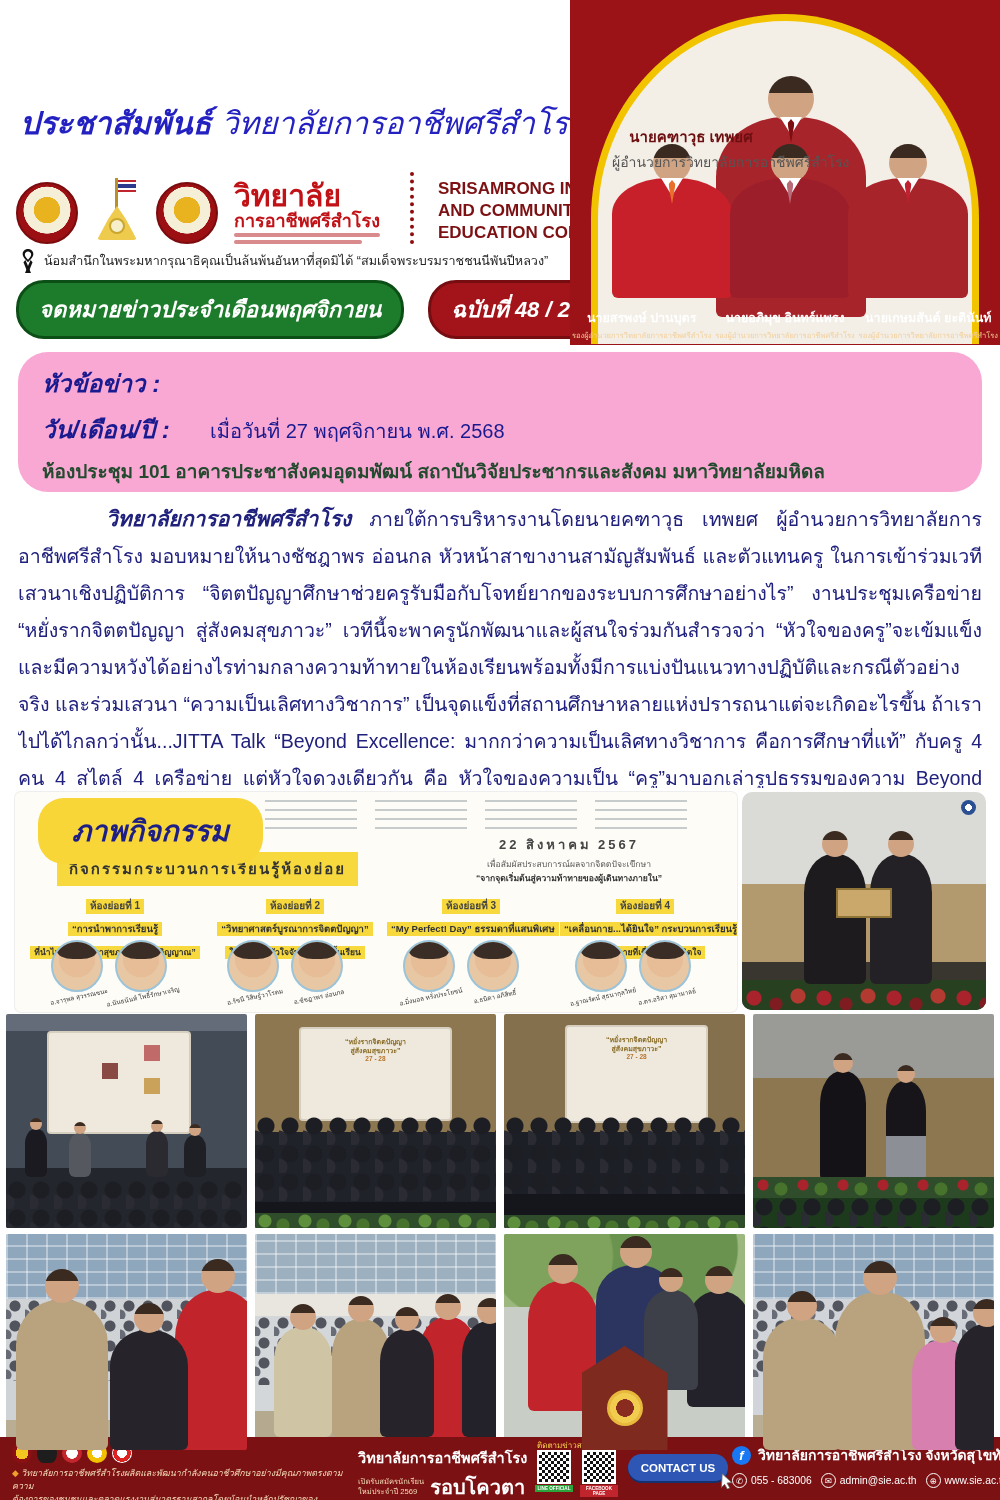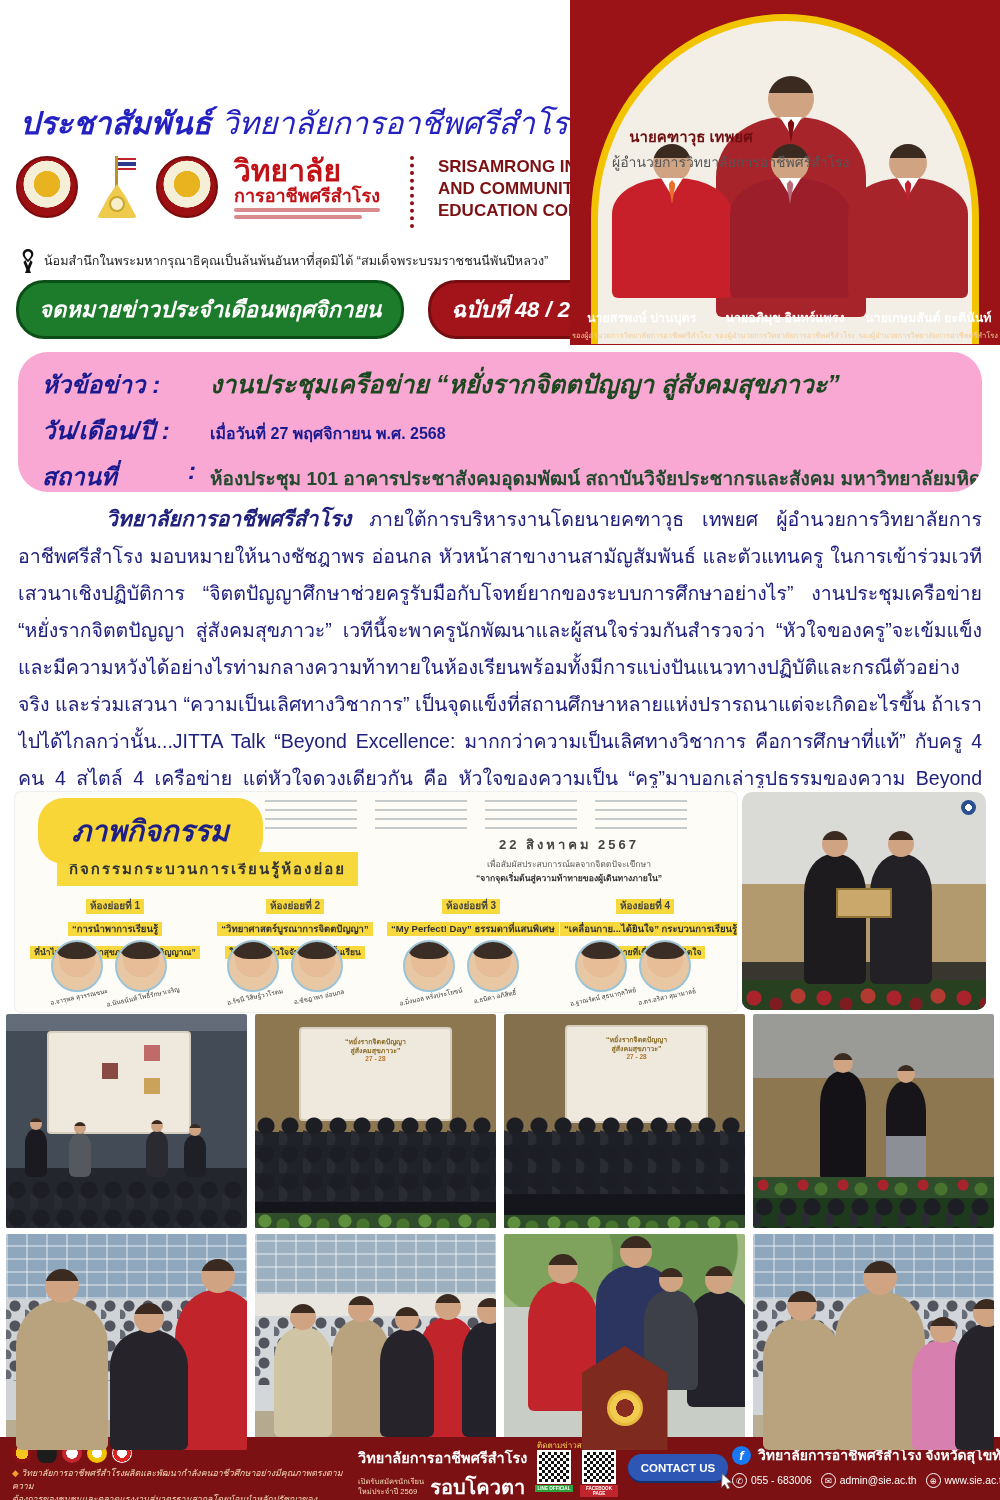--- a/index.html
+++ b/index.html
@@ -7,21 +7,21 @@
   #page{position:relative;width:1000px;height:1500px;background:#fff;overflow:hidden;margin:0 auto;}
 
   
   .masthead{position:absolute;left:18px;top:6px;display:flex;align-items:flex-end;gap:16px;white-space:nowrap;}
   .mast-title{font-size:62px;font-weight:800;font-style:italic;color:#8e0d10;line-height:1.15;letter-spacing:-1px;}
   .brand{font-size:40px;font-weight:900;font-style:italic;padding-bottom:8px;letter-spacing:-1px;}
   .brand .s{color:#e8511d}.brand .i{color:#f2a51c}.brand .e{color:#7c0d0d}.brand .dot{color:#111}.brand .news{color:#ef1d1b}
   .subtitle{position:absolute;left:20px;top:98px;font-size:31px;color:#2421c1;font-style:italic;white-space:nowrap;}
   .subtitle .b{font-weight:800;margin-right:10px;}
 
-  .logo-row{position:absolute;left:16px;top:156px;width:548px;height:88px;display:flex;align-items:flex-start;gap:16px;}
+  .logo-row{position:absolute;left:16px;top:156px;width:548px;height:88px;display:flex;align-items:flex-end;gap:16px;}
   .emblem{width:62px;height:62px;border-radius:50%;flex:0 0 auto;border:2px solid #7a0c0e;
     background:radial-gradient(circle at 50% 45%,#e9b21f 0 30%,#f6efd8 31% 54%,#9c1014 55% 100%);}
   .flaglogo{width:46px;height:66px;flex:0 0 auto;position:relative;}
   .flag-pole{position:absolute;left:21px;top:0;width:3px;height:34px;background:#b89226;}
   .flag-cloth{position:absolute;left:24px;top:2px;width:18px;height:12px;
     background:linear-gradient(180deg,#c0242c 0 18%,#fff 18% 36%,#2b3a8c 36% 64%,#fff 64% 82%,#c0242c 82%);}
   .flag-base{position:absolute;left:3px;bottom:4px;width:40px;height:34px;background:#eecb4d;
     clip-path:polygon(50% 0,72% 38%,100% 100%,0 100%,28% 38%);border-radius:4px;}
   .flag-wheel{position:absolute;left:15px;bottom:10px;width:16px;height:16px;border-radius:50%;background:#f7efc9;border:2px solid #c9a62e;}
   .college-thai{flex:0 0 auto;width:152px;line-height:1.02;color:#c11217;}
@@ -59,21 +59,21 @@
   .dep-name{font-size:12.5px;font-weight:800;color:#fff;white-space:nowrap;}
   .dep-role{font-size:7.5px;color:#f3cf9a;margin-top:1px;white-space:nowrap;}
 
   
   .newsbox{position:absolute;left:18px;top:352px;width:964px;height:140px;background:#f9a8d4;border-radius:30px;
     padding:12px 24px;overflow:hidden;}
   .nrow{display:flex;align-items:baseline;margin-bottom:7px;white-space:nowrap;}
   .nlabel{width:168px;flex:0 0 auto;font-size:24px;font-weight:800;font-style:italic;color:#191a8f;}
   .nlabel.spread{display:flex;justify-content:space-between;padding-right:14px;}
   .ntopic{font-size:25px;font-weight:800;font-style:italic;color:#1c471f;}
-  .ndate{font-size:16px;font-weight:700;color:#191a8f;}
+  .ndate{font-size:20px;font-weight:400;color:#191a8f;}
   .nplace{font-size:19px;font-weight:600;color:#234a2e;}
 
   
   .article{position:absolute;left:18px;top:500px;width:964px;height:288px;overflow:hidden;
     font-size:19.5px;line-height:37px;color:#20207d;text-align:justify;}
   .article p{margin:0;text-indent:88px;}
   .article .lead{font-weight:800;font-style:italic;font-size:21px;}
 
   
   .sec-badge{position:absolute;left:38px;top:798px;z-index:30;background:#f8d637;border-radius:26px;
@@ -248,31 +248,26 @@
       <div class="name-col">
         <div class="dep-name">นายเกษมสันต์ ยะตินันท์</div>
         <div class="dep-role">รองผู้อำนวยการวิทยาลัยการอาชีพศรีสำโรง</div>
       </div>
     </div>
   </div>
 
   <div class="newsbox">
     <div class="nrow">
       <div class="nlabel">หัวข้อข่าว :</div>
-      <div class="ntopic">งานประชุมเครือข่าย “หยั่งรากจิตตปัญญา สู่สังคมสุขภาวะ”</div>
     </div>
     <div class="nrow">
       <div class="nlabel">วัน/เดือน/ปี :</div>
       <div class="ndate">เมื่อวันที่ 27 พฤศจิกายน พ.ศ. 2568</div>
     </div>
     <div class="nrow">
-      <div class="nlabel spread">
-        <span>สถานที่</span>
-        <span>:</span>
-      </div>
       <div class="nplace">ห้องประชุม 101 อาคารประชาสังคมอุดมพัฒน์ สถาบันวิจัยประชากรและสังคม มหาวิทยาลัยมหิดล</div>
     </div>
   </div>
 
   <div class="article">
     <p>
       <span class="lead">วิทยาลัยการอาชีพศรีสำโรง</span><span> ภายใต้การบริหารงานโดยนายคฑาวุธ เทพยศ ผู้อำนวยการวิทยาลัยการอาชีพศรีสำโรง มอบหมายให้นางชัชฎาพร อ่อนกล หัวหน้าสาขางานสามัญสัมพันธ์ และตัวแทนครู ในการเข้าร่วมเวทีเสวนาเชิงปฏิบัติการ “จิตตปัญญาศึกษาช่วยครูรับมือกับโจทย์ยากของระบบการศึกษาอย่างไร”  งานประชุมเครือข่าย “หยั่งรากจิตตปัญญา สู่สังคมสุขภาวะ”  เวทีนี้จะพาครูนักพัฒนาและผู้สนใจร่วมกันสำรวจว่า  “หัวใจของครู”จะเข้มแข็งและมีความหวังได้อย่างไรท่ามกลางความท้าทายในห้องเรียนพร้อมทั้งมีการแบ่งปันแนวทางปฏิบัติและกรณีตัวอย่างจริง  และร่วมเสวนา  “ความเป็นเลิศทางวิชาการ”  เป็นจุดแข็งที่สถานศึกษาหลายแห่งปรารถนาแต่จะเกิดอะไรขึ้น ถ้าเราไปได้ไกลกว่านั้น...JITTA Talk “Beyond Excellence: มากกว่าความเป็นเลิศทางวิชาการ คือการศึกษาที่แท้” กับครู 4 คน 4 สไตล์ 4 เครือข่าย แต่หัวใจดวงเดียวกัน คือ หัวใจของความเป็น “ครู”มาบอกเล่ารูปธรรมของความ Beyond Excellenceดำเนินรายการโดย อ.ดร.ปฏิพัทร์ อนุรักษ์ธรรม</span>
     </p>
   </div>
 

